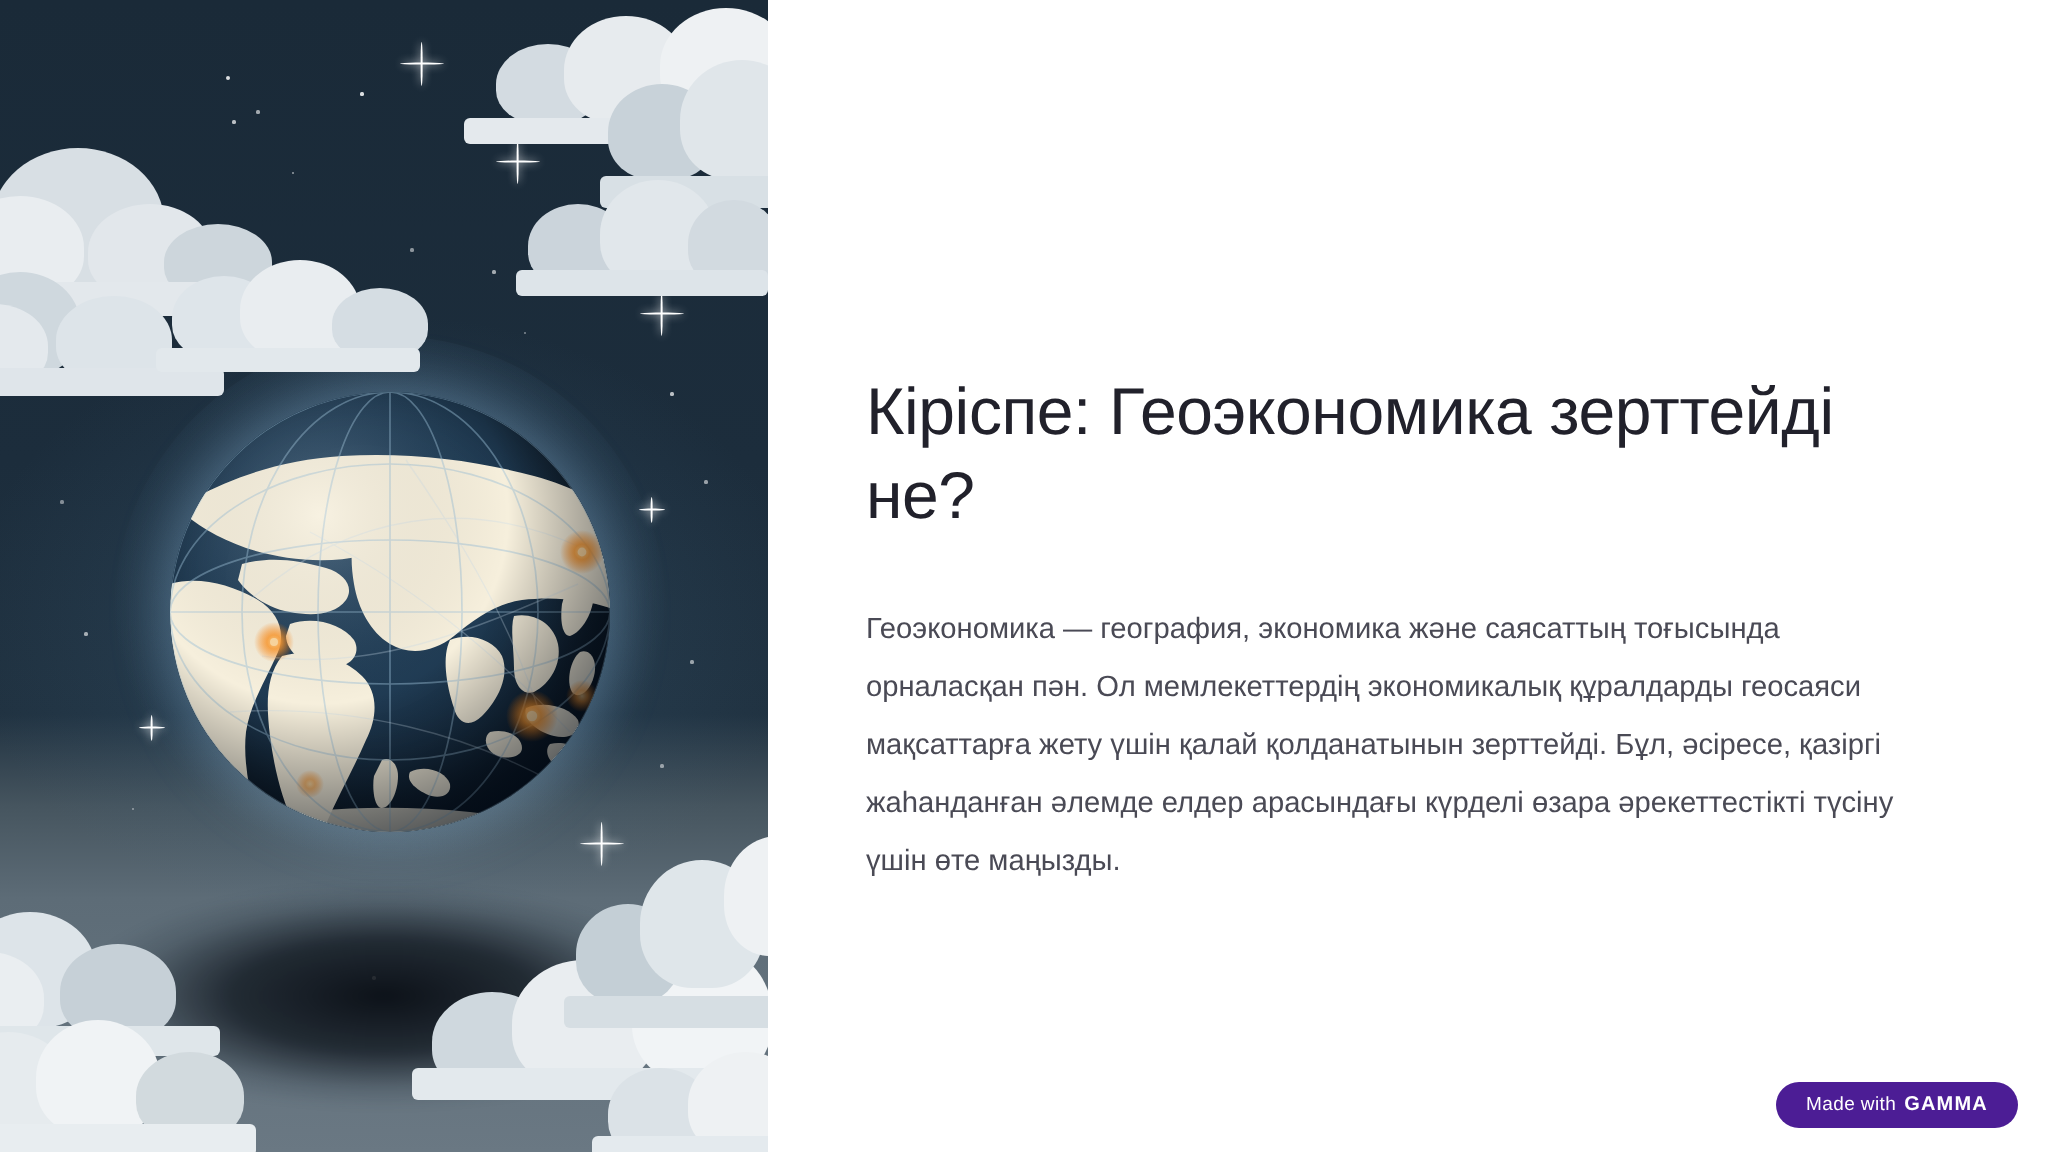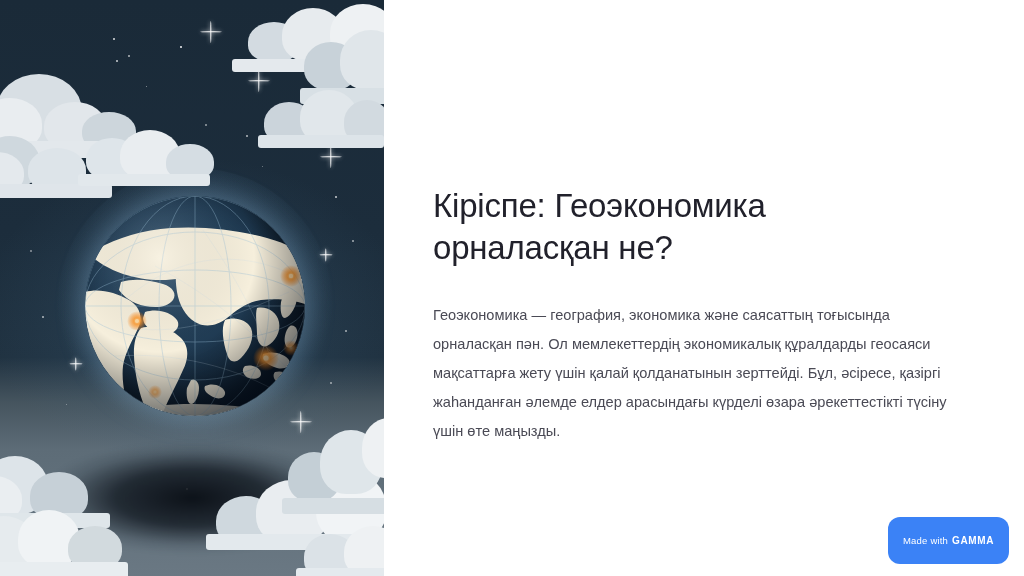--- a/index.html
+++ b/index.html
@@ -140,23 +140,23 @@
     line-height: 29px;
     font-weight: 400;
     color: #4a4a55;
   }
 
   .gamma-badge {
     position: absolute;
     right: 15px;
     bottom: 12px;
     height: 23px;
-    padding: 12px 15px;
+    padding: 0 15px;
     border-radius: 12px;
-    background: #3b82f6;
+    background: #4c1d95;
     color: #ffffff;
     font-size: 9.5px;
     display: flex;
     align-items: center;
     gap: 4px;
     letter-spacing: .2px;
   }
   .gamma-badge .brand {
     font-weight: 700;
     letter-spacing: .6px;
@@ -371,21 +371,21 @@
 
       <div class="cloud" style="left:296px;top:524px;width:120px;height:58px;">
         <div class="puff" style="left:8px;top:10px;width:52px;height:46px;background:#dbe2e7;"></div>
         <div class="puff" style="left:48px;top:2px;width:58px;height:52px;background:#eef1f3;"></div>
         <div class="base" style="width:114px;height:14px;background:#e4eaee;"></div>
       </div>
     </div>
   </div>
 
   <div class="content">
-    <h1 class="title">Кіріспе: Геоэкономика орналасқан не?</h1>
+    <h1 class="title">Кіріспе: Геоэкономика зерттейді не?</h1>
     <p class="body-text">Геоэкономика — география, экономика және саясаттың тоғысында орналасқан пән. Ол мемлекеттердің экономикалық құралдарды геосаяси мақсаттарға жету үшін қалай қолданатынын зерттейді. Бұл, әсіресе, қазіргі жаһанданған әлемде елдер арасындағы күрделі өзара әрекеттестікті түсіну үшін өте маңызды.</p>
   </div>
 
   <div class="gamma-badge">
     <span>Made with</span>
     <span class="brand">GAMMA</span>
   </div>
 
 </div>
 

